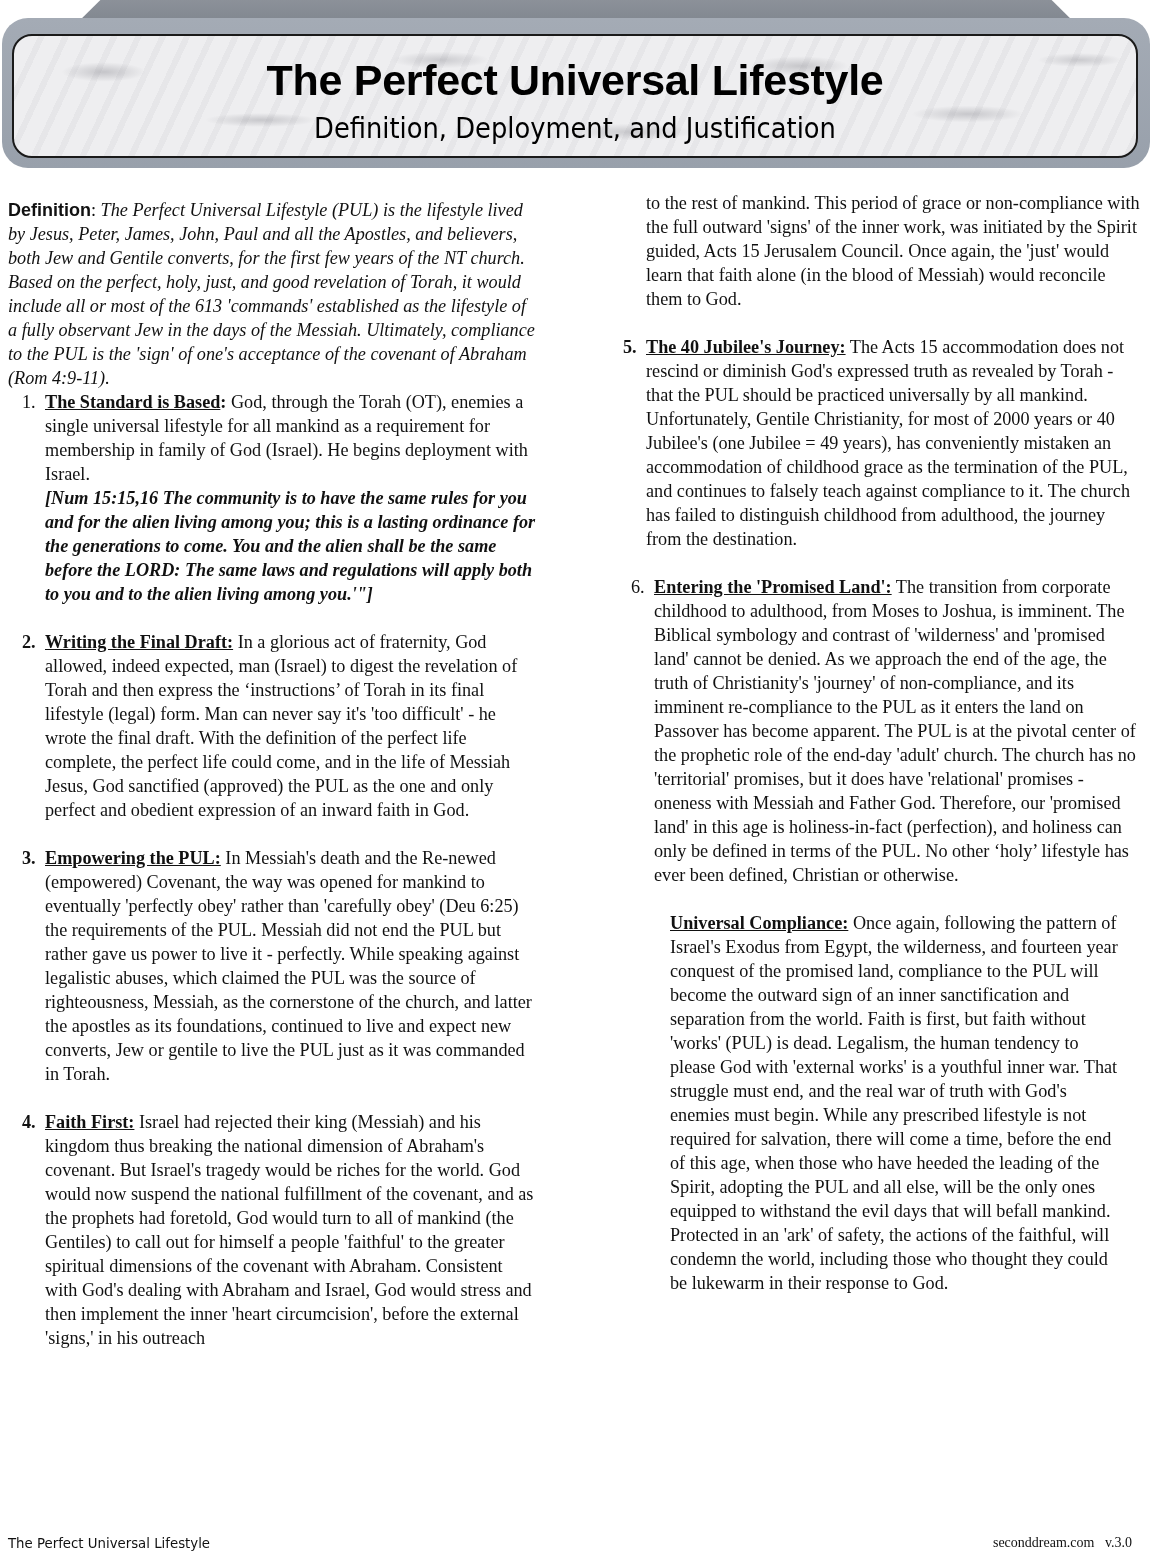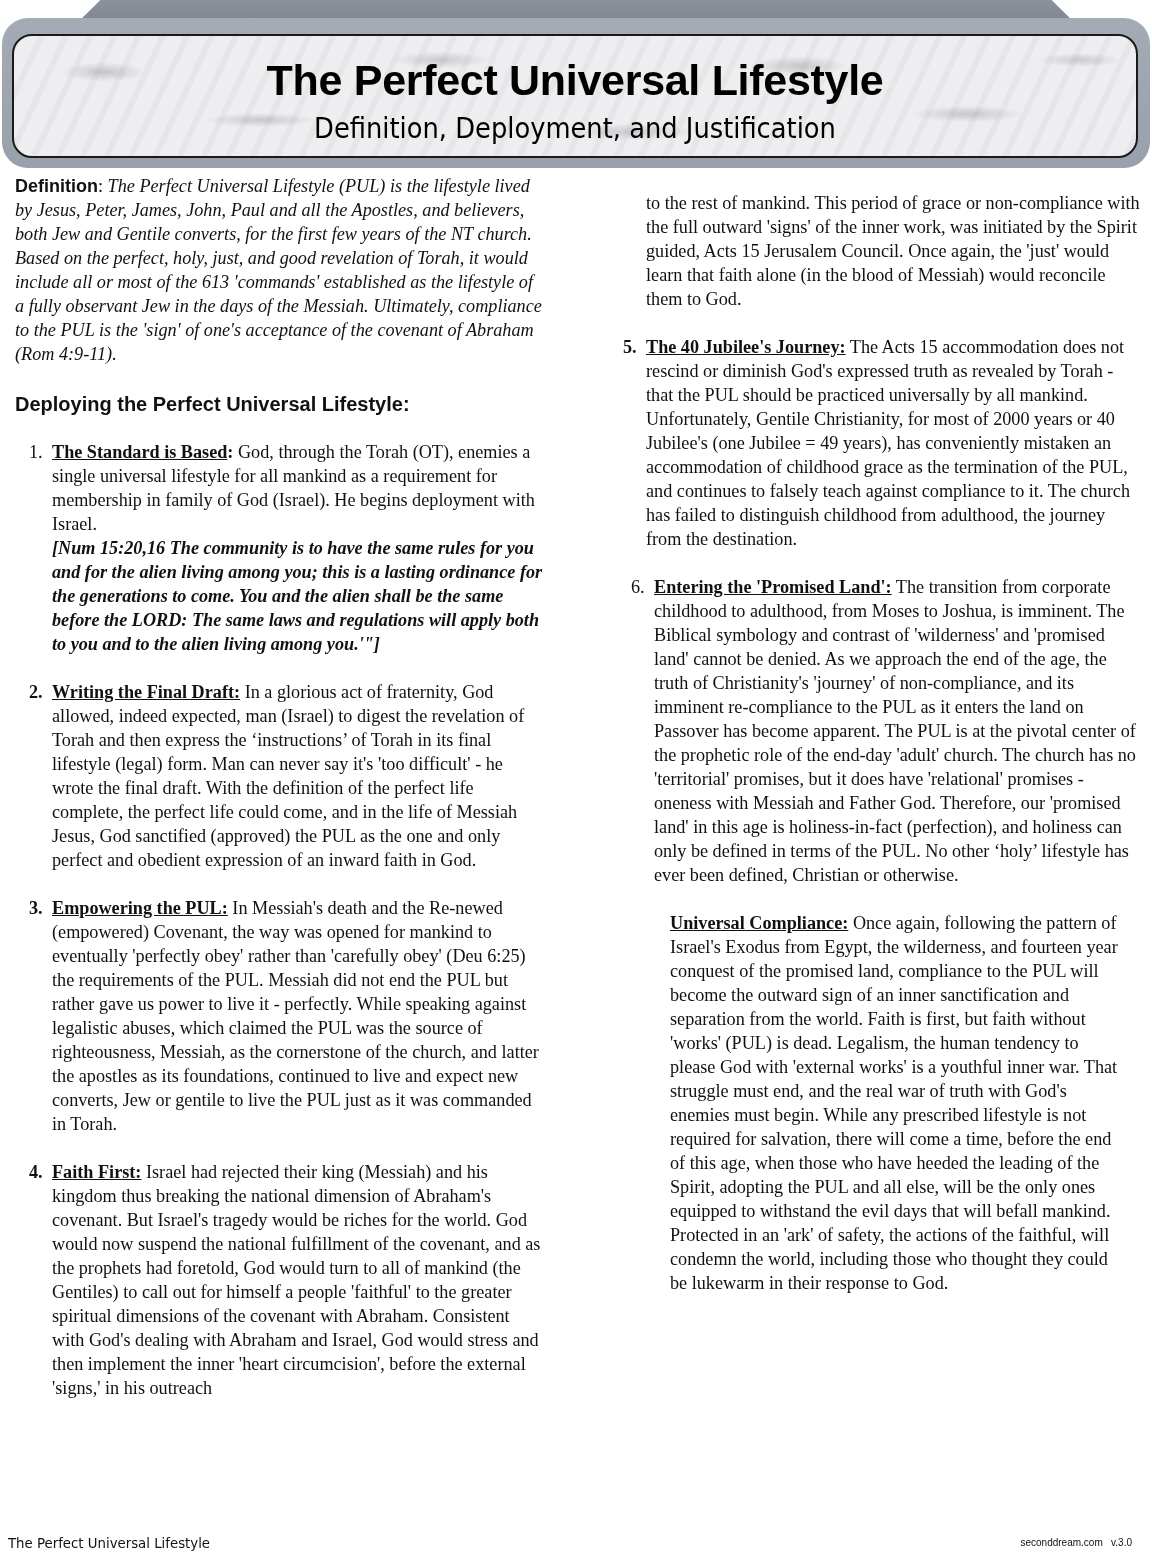--- a/index.html
+++ b/index.html
@@ -79,22 +79,23 @@
       transform: scaleX(0.92);
     }
     
     .col {
       position: absolute;
       top: 174px;
       font-size: 18.2px;
       line-height: 24px;
     }
     .col-left {
-      left: 15px;
+      left: 8px;
       width: 530px;
+      margin-top: 24px;
     }
     .col-right {
       left: 620px;
       width: 520px;
     }
     .definition {
       margin: 0;
     }
     .definition-label {
       font-family: "Liberation Sans", sans-serif;
@@ -161,45 +162,44 @@
       font-family: "DejaVu Sans", sans-serif;
       font-size: 14px;
       line-height: 18px;
       transform-origin: left center;
       transform: scaleX(0.95);
     }
     .footer-right {
       position: absolute;
       right: 20px;
       top: 1534px;
-      font-family: Liberation Sans, sans-serif;
-      font-size: 10px;
+      font-family: Liberation Serif, serif;
+      font-size: 14px;
       line-height: 18px;
       white-space: pre;
     }
   </style>
 </head>
 <body>
 
 <div class="banner-back"></div>
 <div class="banner-frame"></div>
 <div class="banner-inner">
   <div class="banner-title">The Perfect Universal Lifestyle</div>
   <div class="banner-subtitle">Definition, Deployment, and Justification</div>
 </div>
 
 <div class="col col-left">
   <p class="definition"><span class="definition-label">Definition</span><span>:  </span><span class="definition-text">The Perfect Universal Lifestyle (PUL) is the lifestyle lived by Jesus, Peter, James, John, Paul and all the Apostles, and believers, both Jew and Gentile converts, for the first few years of the NT church.  Based on the perfect, holy, just, and good revelation of Torah, it would include all or most of the 613 'commands' established as the lifestyle of a fully observant Jew in the days of the Messiah.  Ultimately, compliance to the PUL is the 'sign' of one's acceptance of the covenant of Abraham (Rom 4:9-11).</span></p>
 
-  <div class="section-heading">Deploying the Perfect Universal Lifestyle:</div>
 
   <div class="list-item">
     <span class="list-num">1.</span>
     <span class="item-title">The Standard is Based</span><span class="item-title-colon">:</span><span> God, through the Torah (OT), enemies a single universal lifestyle for all mankind as a requirement for membership in family of God (Israel). He begins deployment with Israel.</span>
-    <div class="scripture">[Num 15:20,16  The community is to have the same rules for you and for the alien living among you; this is a lasting ordinance for the generations to come. You and the alien shall be the same before the LORD:  The same laws and regulations will apply both to you and to the alien living among you.'"]</div>
+    <div class="scripture">[Num 15:15,16  The community is to have the same rules for you and for the alien living among you; this is a lasting ordinance for the generations to come. You and the alien shall be the same before the LORD:  The same laws and regulations will apply both to you and to the alien living among you.'"]</div>
   </div>
 
   <div class="list-item">
     <span class="list-num bold">2.</span>
     <span class="item-title">Writing the Final Draft:</span><span>  In a glorious act of fraternity, God allowed, indeed expected, man (Israel) to digest the revelation of Torah and then express the ‘instructions’ of Torah in its final lifestyle (legal) form.  Man can never say it's 'too difficult' - he wrote the final draft.  With the definition of the perfect life complete, the perfect life could come, and in the life of Messiah Jesus, God sanctified (approved) the PUL as the one and only perfect and obedient expression of an inward faith in God.</span>
   </div>
 
   <div class="list-item">
     <span class="list-num bold">3.</span>
     <span class="item-title">Empowering the PUL:</span><span>  In Messiah's death and the Re-newed (empowered) Covenant, the way was opened for mankind to eventually 'perfectly obey' rather than 'carefully obey' (Deu 6:25) the requirements of the PUL.  Messiah did not end the PUL but rather gave us power to live it - perfectly.  While speaking against legalistic abuses, which claimed the PUL was the source of righteousness, Messiah, as the cornerstone of the church, and latter the apostles as its foundations, continued to live and expect new converts, Jew or gentile to live the PUL just as it was commanded in Torah.</span>

